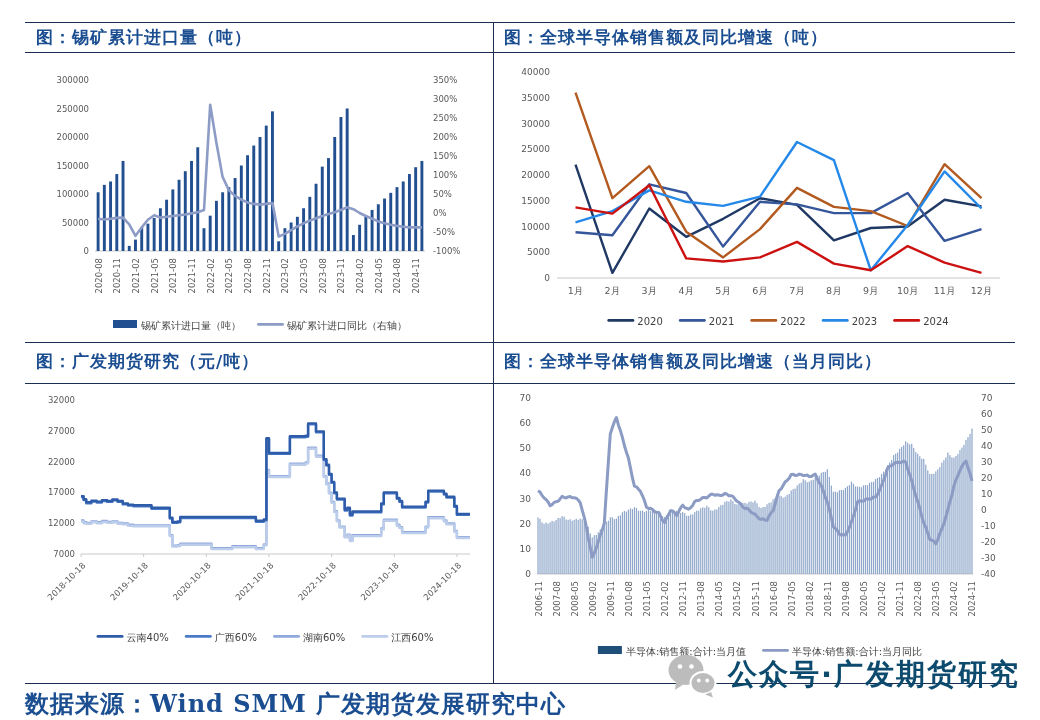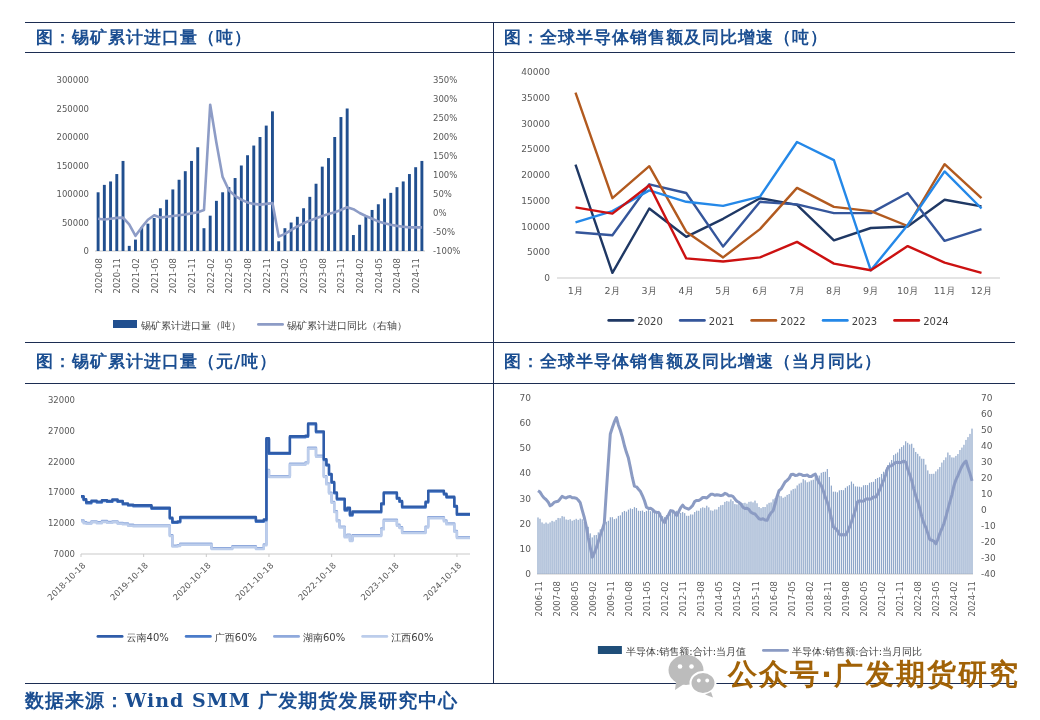--- a/index.html
+++ b/index.html
@@ -4,38 +4,38 @@
 <style>
   html,body{margin:0;padding:0;background:#fff;}
   .stage{position:relative;width:1040px;height:720px;background:#ffffff;overflow:hidden;
          font-family:"DejaVu Sans","Liberation Sans",sans-serif;}
   .hline{position:absolute;left:25px;width:990px;border-top:1.6px solid #1c2d52;}
   .vline{position:absolute;border-left:1.6px solid #1c2d52;}
   .panel-title{position:absolute;font-family:"DejaVu Serif","Liberation Serif",serif;
                font-weight:bold;font-size:17px;color:#1b4e91;letter-spacing:1px;white-space:nowrap;}
   .chart-svg{position:absolute;}
   .footer{position:absolute;left:25px;top:688px;font-family:"DejaVu Serif","Liberation Serif",serif;
-          font-weight:bold;font-size:19px;color:#1b4e91;letter-spacing:1px;}
+          font-weight:bold;font-size:24px;color:#1b4e91;letter-spacing:1px;}
   .watermark{position:absolute;left:666px;top:652px;display:flex;align-items:center;gap:10px;
-             color:#a16207;font-size:29px;font-weight:600;letter-spacing:2px;z-index:5;white-space:nowrap;}
+             color:#0c4a6e;font-size:29px;font-weight:600;letter-spacing:2px;z-index:5;white-space:nowrap;}
 </style>
 </head>
 <body>
 
 <div class="stage">
   <div class="hline" style="top:22px"></div>
   <div class="hline" style="top:52px"></div>
   <div class="hline" style="top:342px"></div>
   <div class="hline" style="top:383px"></div>
   <div class="hline" style="top:683px"></div>
   <div class="vline" style="left:493px;top:22px;height:661px"></div>
 
   <div class="panel-title" style="left:36px;top:26px">图：锡矿累计进口量（吨）</div>
   <div class="panel-title" style="left:504px;top:26px">图：全球半导体销售额及同比增速（吨）</div>
-  <div class="panel-title" style="left:36px;top:350px">图：锡矿累计进口量（元/吨）</div>
+  <div class="panel-title" style="left:36px;top:350px">图：广发期货研究（元/吨）</div>
   <div class="panel-title" style="left:504px;top:350px">图：全球半导体销售额及同比增速（当月同比）</div>
 
   <svg id="c1" class="chart-svg" style="left:25px;top:56px" width="465" height="284">
       <text x="64" y="198" font-size="8.5" fill="#595959" font-family="&quot;DejaVu Sans&quot;,sans-serif" text-anchor="end">0</text>
       <text x="64" y="169.5" font-size="8.5" fill="#595959" font-family="&quot;DejaVu Sans&quot;,sans-serif" text-anchor="end">50000</text>
       <text x="64" y="141" font-size="8.5" fill="#595959" font-family="&quot;DejaVu Sans&quot;,sans-serif" text-anchor="end">100000</text>
       <text x="64" y="112.5" font-size="8.5" fill="#595959" font-family="&quot;DejaVu Sans&quot;,sans-serif" text-anchor="end">150000</text>
       <text x="64" y="84" font-size="8.5" fill="#595959" font-family="&quot;DejaVu Sans&quot;,sans-serif" text-anchor="end">200000</text>
       <text x="64" y="55.5" font-size="8.5" fill="#595959" font-family="&quot;DejaVu Sans&quot;,sans-serif" text-anchor="end">250000</text>
       <text x="64" y="27" font-size="8.5" fill="#595959" font-family="&quot;DejaVu Sans&quot;,sans-serif" text-anchor="end">300000</text>

